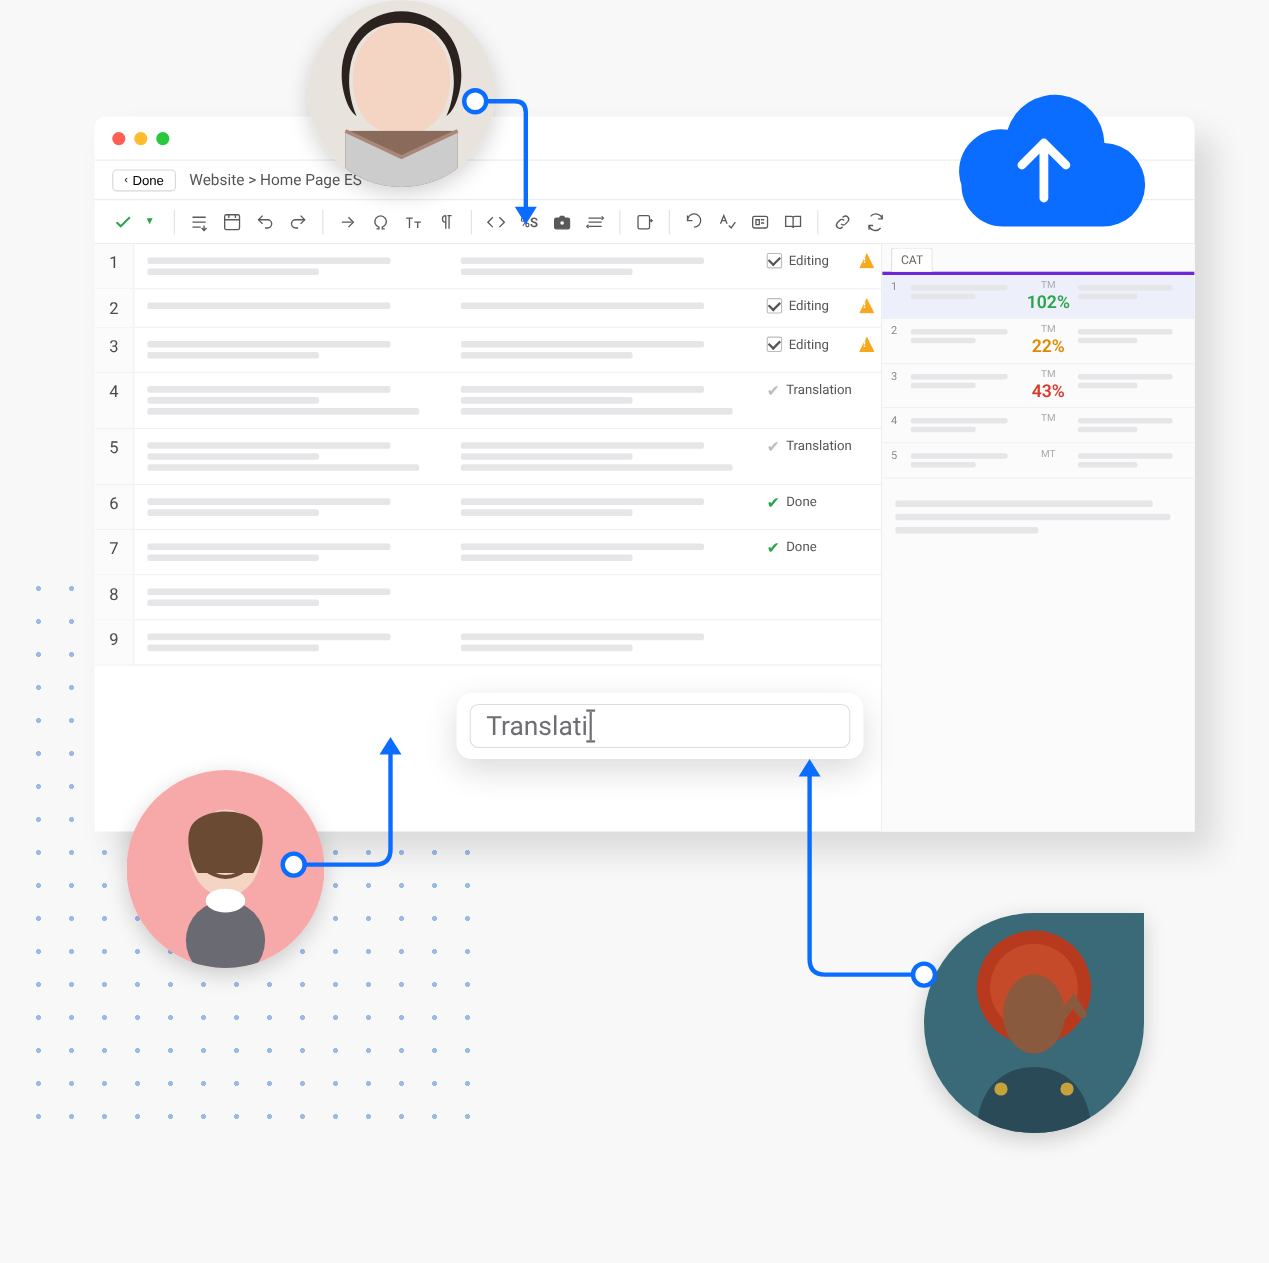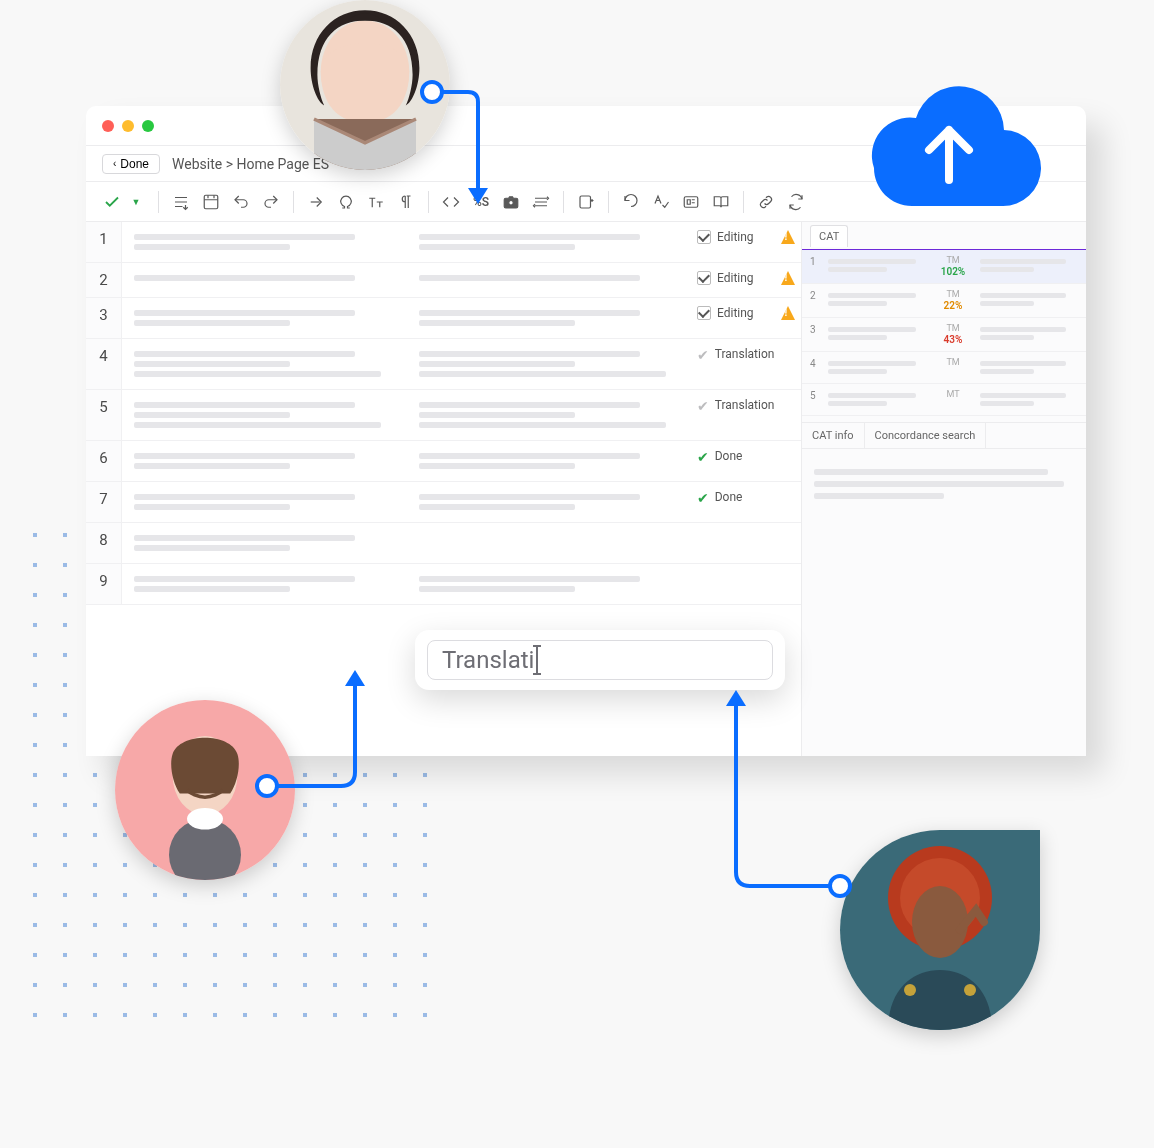--- a/index.html
+++ b/index.html
@@ -47,31 +47,31 @@
   .row .status .cb.on::after{ content:""; width:8px; height:5px; border-left:2px solid #555; border-bottom:2px solid #555; transform:rotate(-45deg) translate(1px,-1px);}
   .row .status .tick { color:#bdbdbf; font-size:14px; }
   .row .status .tick.done { color:#2aa54a; }
   .row .status .warn { width:14px; height:14px; background:#f8a81b; clip-path:polygon(50% 0,100% 100%,0 100%); position:relative; margin-left:auto;}
   .row .status .warn::after{content:"!"; position:absolute; left:3.5px; top:1px; font-size:10px; color:#fff; font-weight:bold;}
 
   .line { height:6px; background:#e6e6e9; border-radius:2px; margin:4px 0;}
   .line.s1{width:85%;} .line.s2{width:60%;} .line.s3{width:95%}
 
   
-  .cat-tabs { height:28px; display:flex; align-items:center; padding:0 8px; border-bottom:1px solid #6d28d9;}
+  .cat-tabs { height:28px; display:flex; align-items:flex-end; padding:0 8px; border-bottom:3px solid #6d28d9;}
   .cat-tab { font-size:11px; padding:4px 8px; border:1px solid #e0e0e3; border-bottom:none; border-radius:3px 3px 0 0; background:#fff; color:#666; cursor:pointer;}
   .cat-list { }
   .cat-row { display:flex; padding:6px 8px; border-bottom:1px solid #f0f0f2; gap:6px; font-size:10px; align-items:flex-start;}
   .cat-row.hit{ background:#edf0fb;}
   .cat-row .n{ width:12px; color:#888;}
   .cat-row .blk{ flex:1; }
   .cat-row .blk .ln{ height:5px; background:#e6e6e9; border-radius:2px; margin:3px 0;}
   .cat-row .mid{ width:42px; text-align:center; line-height:1.1;}
   .cat-row .mid .lbl{ color:#aaa; font-size:9px; display:block;}
-  .cat-row .mid .pct{ font-size:10px; font-weight:600;}
+  .cat-row .mid .pct{ font-size:16px; font-weight:600;}
   .pct.g{color:#2aa54a;} .pct.o{color:#e08a00;} .pct.r{color:#d93a2b;} .pct.n{color:#aaa;}
 
   .info-tabs{ display:flex; border-top:1px solid #ececee; border-bottom:1px solid #ececee; margin-top:6px;}
   .info-tab{ padding:6px 10px; font-size:11px; color:#666; border-right:1px solid #ececee; cursor:pointer;}
   .info-body{ padding:14px 12px;}
   .info-body .ln{ height:6px; background:#e6e6e9; border-radius:2px; margin:6px 0;}
 
   
   .pill {
     position:absolute; left:415px; top:630px; width:370px; height:60px;
@@ -440,24 +440,20 @@
               <div class="ln" style="width:90%"></div>
               <div class="ln" style="width:60%"></div>
             </div>
             <div class="mid"><span class="lbl">MT</span><span class="pct n"></span></div>
             <div class="blk">
               <div class="ln" style="width:88%"></div>
               <div class="ln" style="width:55%"></div>
             </div>
           </div>
         </div>
-      <div class="info-tabs">
-        <div class="info-tab">CAT info</div>
-        <div class="info-tab">Concordance search</div>
-      </div>
       <div class="info-body">
         <div class="ln" style="width:90%"></div>
         <div class="ln" style="width:96%"></div>
         <div class="ln" style="width:50%"></div>
       </div>
     </div>
   </div>
 </div>
 
 <div class="pill">

